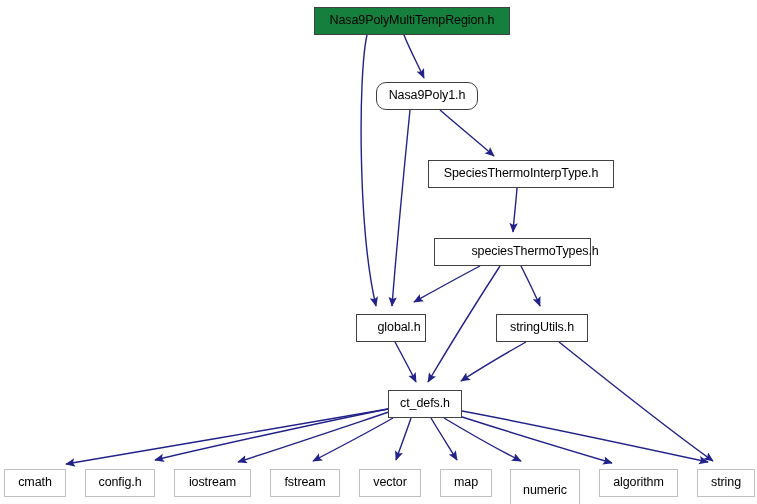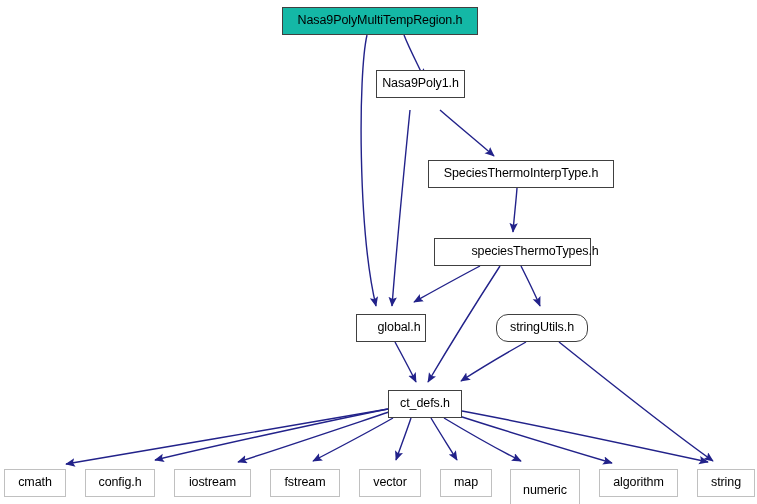--- a/index.html
+++ b/index.html
@@ -32,22 +32,23 @@
     color: #000000;
     background: #ffffff;
     border: 1px solid #c0c0c0;
     white-space: nowrap;
     letter-spacing: -0.1px;
   }
   .node-box.header {
     border: 1.6px solid #404040;
   }
   .node-box.root {
-    background: #14b8a6;
+    background: #15803d;
     border: 1.6px solid #404040;
+    margin-left: 32px;
   }
   .node-label {
     pointer-events: none;
     line-height: 1;
     padding-bottom: 1px;
   }
 </style>
 </head>
 <body>
 
@@ -80,33 +81,33 @@
         <path d="M 444,418 C 464,430 495,448 521,461" fill="none" stroke="#22228a" stroke-width="1.4" marker-end="url(#arrowhead)"></path>
         <path d="M 456,415 C 490,426 565,449 612,463" fill="none" stroke="#22228a" stroke-width="1.4" marker-end="url(#arrowhead)"></path>
         <path d="M 462,411 C 521,422 648,449 708,462" fill="none" stroke="#22228a" stroke-width="1.4" marker-end="url(#arrowhead)"></path>
       </g>
   </svg>
 
   <div id="nodes-layer">
       <div class="node-box root" style="left: 282px; top: 7px; width: 196px; height: 28px;">
         <span class="node-label">Nasa9PolyMultiTempRegion.h</span>
       </div>
-      <div class="node-box header" style="left: 376px; top: 70px; width: 89px; height: 28px;">
+      <div class="node-box header" style="left: 376px; top: 82px; width: 102px; height: 28px; border-radius: 10px;">
         <span class="node-label">Nasa9Poly1.h</span>
       </div>
       <div class="node-box header" style="left: 428px; top: 160px; width: 186px; height: 28px;">
         <span class="node-label">SpeciesThermoInterpType.h</span>
       </div>
       <div class="node-box header" style="left: 434px; top: 238px; width: 157px; height: 28px; padding-left: 45px;">
         <span class="node-label">speciesThermoTypes.h</span>
       </div>
       <div class="node-box header" style="left: 356px; top: 314px; width: 70px; height: 28px; padding-left: 16px;">
         <span class="node-label">global.h</span>
       </div>
-      <div class="node-box header" style="left: 496px; top: 314px; width: 92px; height: 28px; border-radius: 12px;">
+      <div class="node-box header" style="left: 496px; top: 314px; width: 92px; height: 28px;">
         <span class="node-label">stringUtils.h</span>
       </div>
       <div class="node-box header" style="left: 388px; top: 390px; width: 74px; height: 28px;">
         <span class="node-label">ct_defs.h</span>
       </div>
       <div class="node-box leaf" style="left: 4px; top: 469px; width: 62px; height: 28px;">
         <span class="node-label">cmath</span>
       </div>
       <div class="node-box leaf" style="left: 85px; top: 469px; width: 70px; height: 28px;">
         <span class="node-label">config.h</span>

